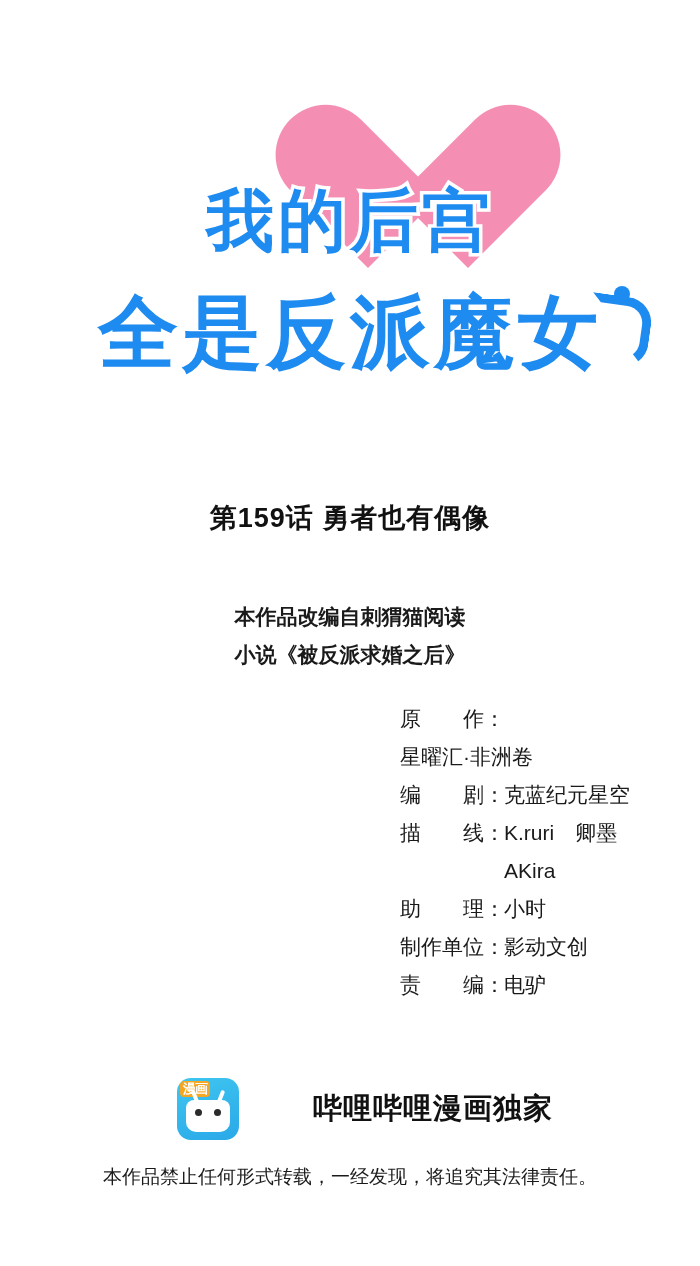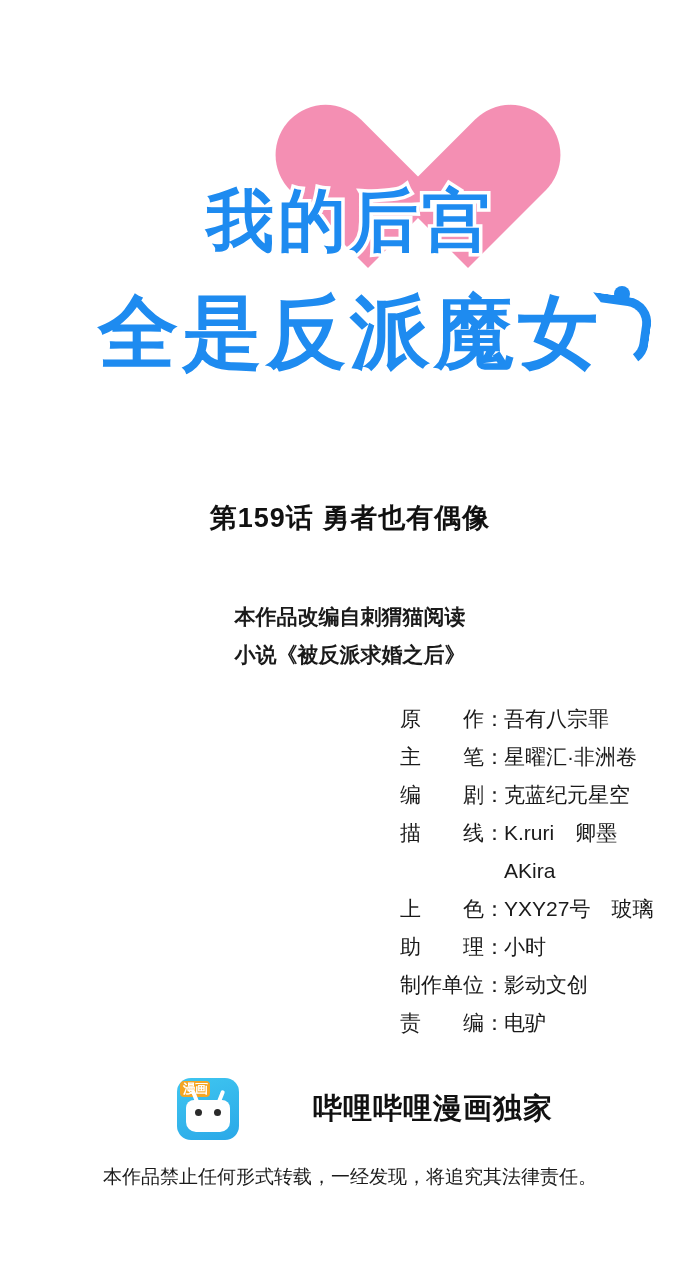--- a/index.html
+++ b/index.html
@@ -249,41 +249,35 @@
 <div class="chapter-title">第159话  勇者也有偶像</div>
 
 <div class="adapt-note">
   <div>本作品改编自刺猬猫阅读</div>
   <div>小说《被反派求婚之后》</div>
 </div>
 
 <div class="credits">
   <div class="credit-row">
     <span class="credit-label">原　　作：</span>
-    <span class="credit-value">吾有八宗罪</span>
-  </div>
-  <div class="credit-row">
-    <span class="credit-label">主　　笔：</span>
+  </div>
+  <div class="credit-row">
     <span class="credit-value">星曜汇·非洲卷</span>
   </div>
   <div class="credit-row">
     <span class="credit-label">编　　剧：</span>
     <span class="credit-value">克蓝纪元星空</span>
   </div>
   <div class="credit-row">
     <span class="credit-label">描　　线：</span>
     <span class="credit-value">K.ruri　卿墨</span>
   </div>
   <div class="credit-row credit-row-cont">
     <span class="credit-label">描　　线：</span>
     <span class="credit-value">AKira</span>
-  </div>
-  <div class="credit-row">
-    <span class="credit-label">上　　色：</span>
-    <span class="credit-value">YXY27号　玻璃</span>
   </div>
   <div class="credit-row">
     <span class="credit-label">助　　理：</span>
     <span class="credit-value">小时</span>
   </div>
   <div class="credit-row">
     <span class="credit-label">制作单位：</span>
     <span class="credit-value">影动文创</span>
   </div>
   <div class="credit-row">

